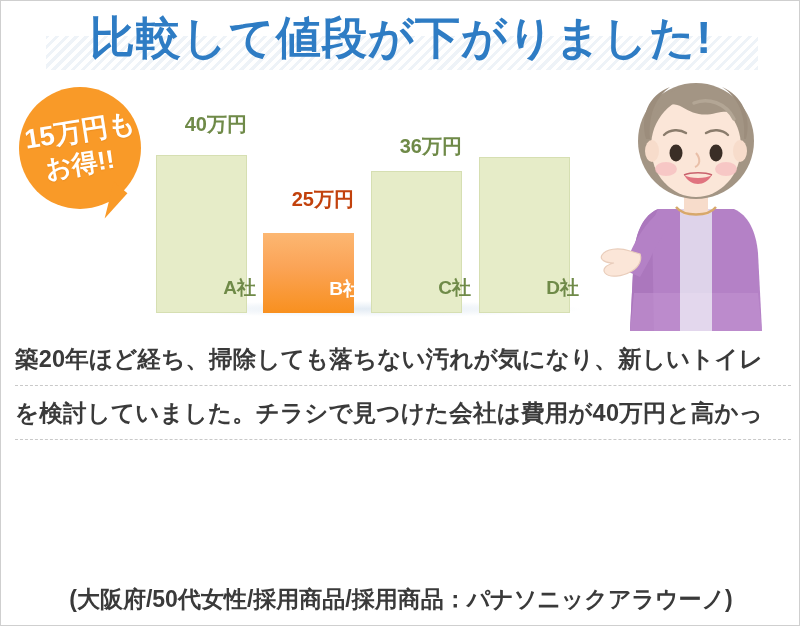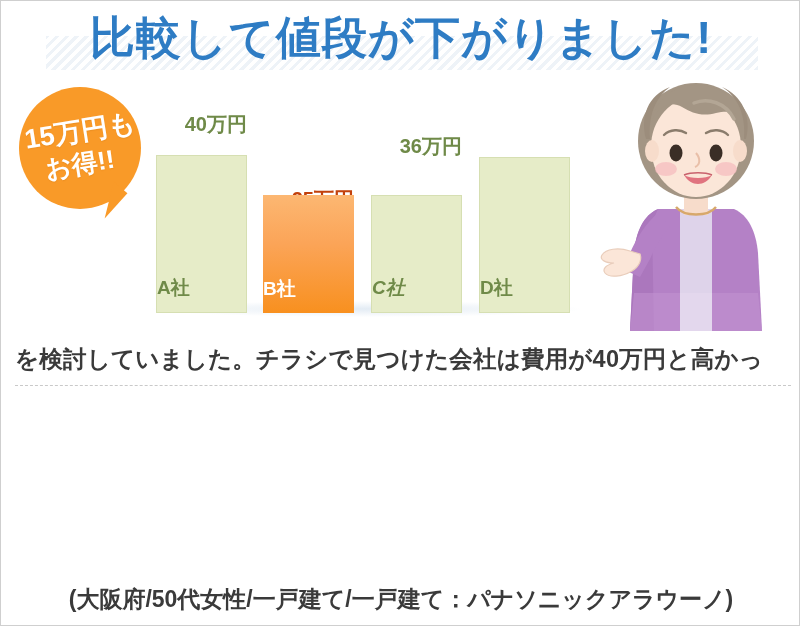--- a/index.html
+++ b/index.html
@@ -146,24 +146,25 @@
   }
   .bar-rect.orange {
     background: linear-gradient(to bottom, #fcb772 0%, #fba457 42%, #f8901f 100%);
     border: none;
   }
   .bar-label {
     position: absolute;
     left: 0;
     bottom: 11px;
     width: 91px;
-    text-align: left;
+    text-align: right;
     font-size: 19px;
     font-weight: bold;
     white-space: nowrap;
+    padding-left: 8px;
   }
   .bar-label.green { color: #6f8a48; }
   .bar-label.white { color: #ffffff; }
 
   
   #illustration {
     position: absolute;
     left: 595px;
     top: 72px;
     width: 200px;
@@ -239,28 +240,28 @@
 
     <div class="bar-group" style="left:7px;">
       <span class="bar-value green" style="top:10px;">40万円</span>
       <div class="bar-rect green" style="height:158px;">
         <span class="bar-label green">A社</span>
       </div>
     </div>
 
     <div class="bar-group" style="left:114px;">
       <span class="bar-value orange" style="top:85px;">25万円</span>
-      <div class="bar-rect orange" style="height:118px;text-decoration:underline;">
+      <div class="bar-rect orange" style="height:80px;text-decoration:underline;">
         <span class="bar-label white">B社</span>
       </div>
     </div>
 
     <div class="bar-group" style="left:222px;">
       <span class="bar-value green" style="top:32px;">36万円</span>
-      <div class="bar-rect green" style="height:118px;font-style:italic;">
+      <div class="bar-rect green" style="height:142px;">
         <span class="bar-label green">C社</span>
       </div>
     </div>
 
     <div class="bar-group" style="left:330px;">
       <div class="bar-rect green" style="height:156px;">
         <span class="bar-label green">D社</span>
       </div>
     </div>
 
@@ -309,26 +310,29 @@
 
       <path d="M100 80 C105 86 104 92 99 94" fill="none" stroke="#e9bfa8" stroke-width="2"></path>
 
       <path d="M88 102 C95 114 109 114 116 102 C110 106 94 106 88 102 Z" fill="#e0737f"></path>
       <path d="M88 102 C95 99 109 99 116 102" fill="none" stroke="#c9626d" stroke-width="1.6"></path>
     </svg>
   </div>
 
   <div id="testimonial">
 
+    <div class="t-line">
+      <span class="t-text">築20年ほど経ち、掃除しても落ちない汚れが気になり、新しいトイレ</span>
+    </div>
 
     <div class="t-line">
       <span class="t-text">を検討していました。チラシで見つけた会社は費用が40万円と高かっ</span>
     </div>
 
 
 
   </div>
 
   <div id="caption">
-    <span class="cap-text">(大阪府/50代女性/一戸建て/一戸建て：パナソニックアラウーノ)</span>
+    <span class="cap-text">(大阪府/50代女性/採用商品/採用商品：パナソニックアラウーノ)</span>
   </div>
 
 </div>
 
 </body></html>

